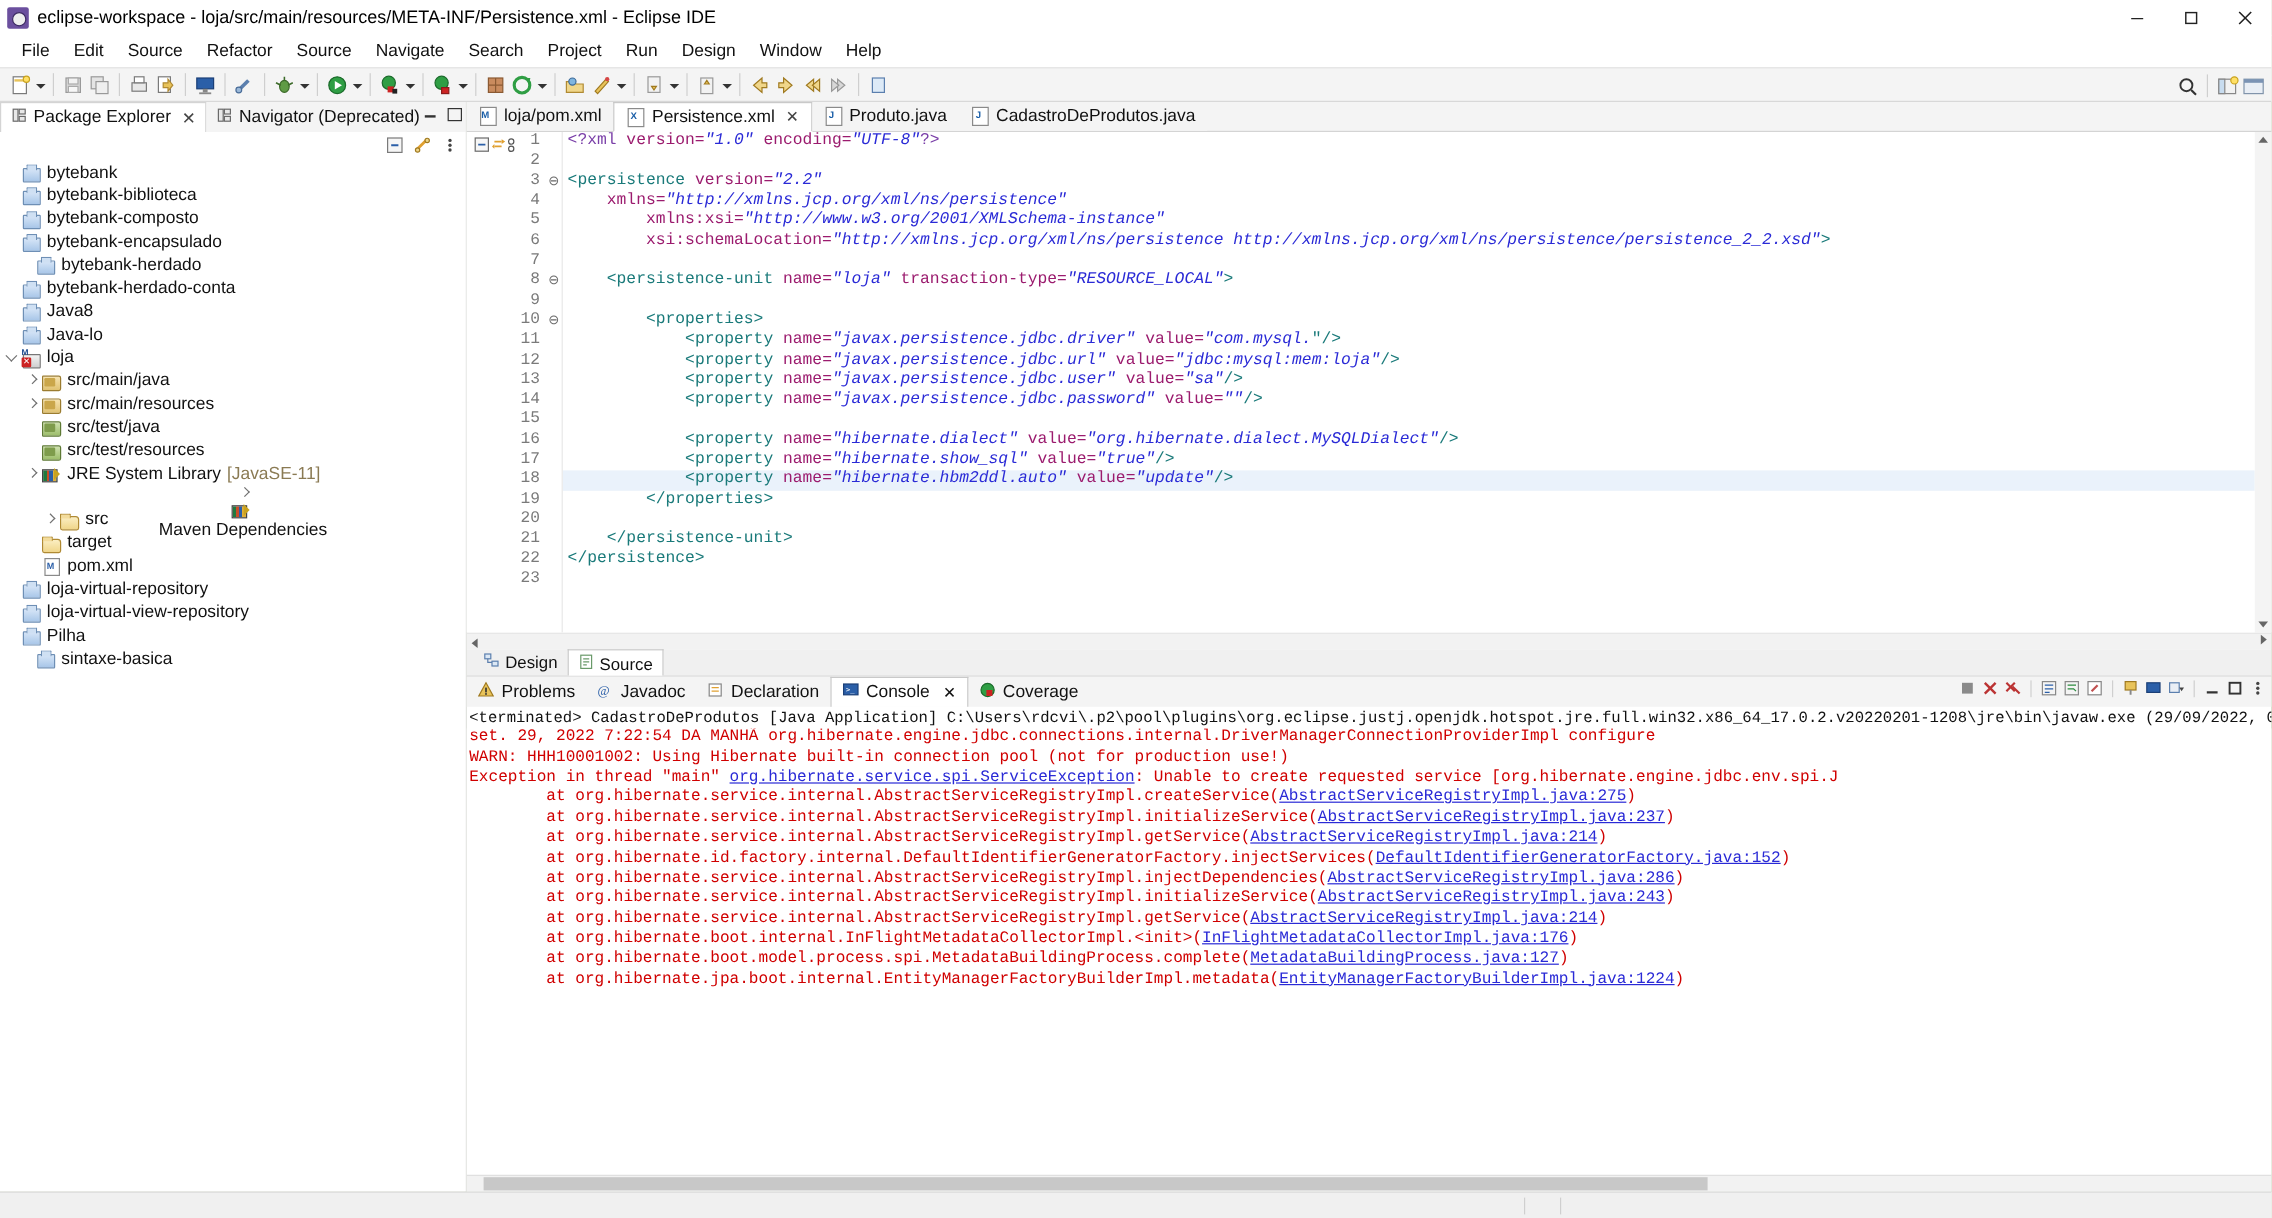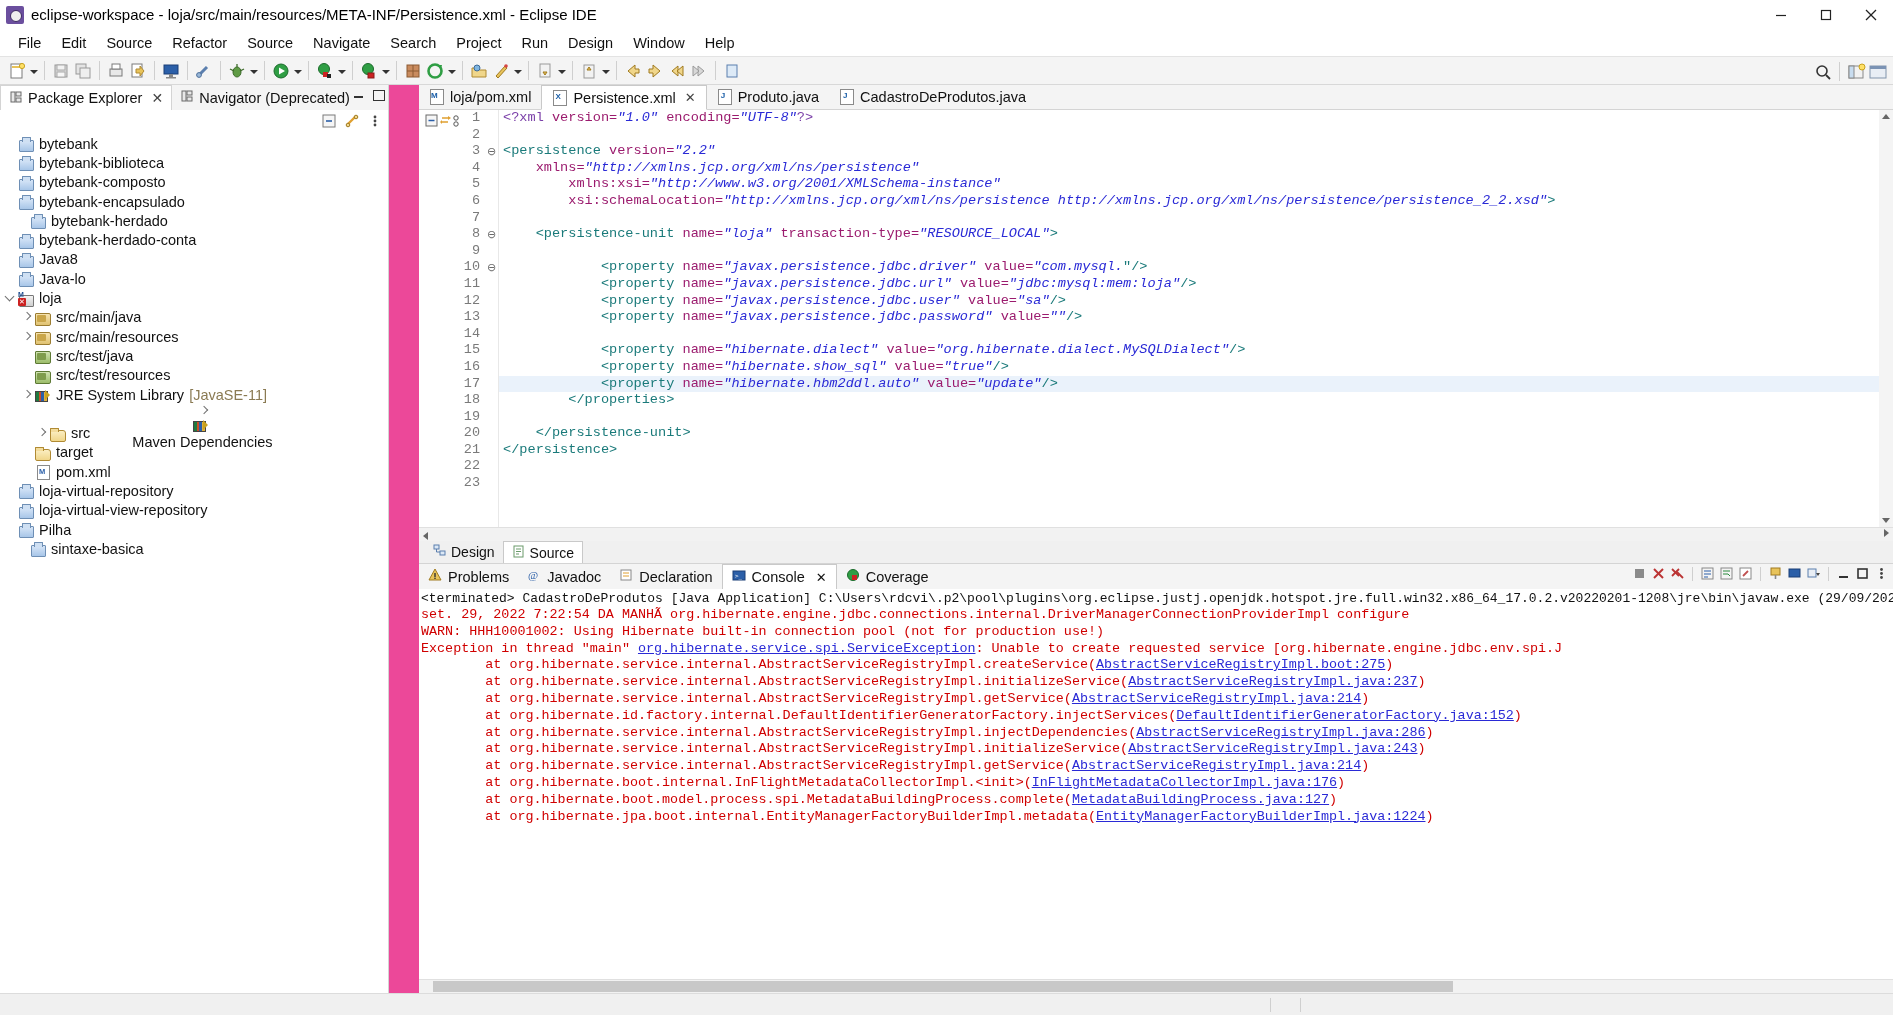--- a/index.html
+++ b/index.html
@@ -48,21 +48,21 @@
   .tb-ico { width:20px; height:20px; margin:0 1px; position:relative; display:inline-block; }
   .tb-arrow { width:11px; height:20px; position:relative; }
   .tb-arrow:after{
     content:""; position:absolute; left:2px; top:9px;
     border-left:4px solid transparent; border-right:4px solid transparent;
     border-top:4px solid #333;
   }
   .toolbar-right { position:absolute; right:4px; top:0; height:29px; display:flex; align-items:center; }
 
   
-  .body-split { flex:1 1 auto; display:flex; min-height:0; background:#ec4899;gap:30px; }
+  .body-split { flex:1 1 auto; display:flex; min-height:0; background:#4d7c0f; }
 
   
   .leftpanel { width:389px; flex:0 0 389px; display:flex; flex-direction:column;
                background:#ffffff; border-right:1px solid #d4d4d4; min-height:0;}
   .viewtabs { height:25px; display:flex; align-items:flex-end; background:#f4f4f4; position:relative; flex:0 0 25px;}
   .viewtab { height:25px; display:flex; align-items:center; padding:0 8px; font-size:14.5px;
              color:#111; gap:5px; background:#f4f4f4; }
   .viewtab.active { background:#ffffff; border-top:1px solid #d4d4d4; border-left:1px solid #d4d4d4;
                     border-right:1px solid #d4d4d4; }
   .viewtab .x { font-size:14px; color:#444; margin-left:4px; }
@@ -734,20 +734,21 @@
           <div class="codecol" id="code-content">
               <div class="cline"><span class="pi">&lt;?xml </span><span class="at">version=</span><span class="av">"1.0"</span><span class="pl"> </span><span class="at">encoding=</span><span class="av">"UTF-8"</span><span class="pi">?&gt;</span></div>
               <div class="cline">&nbsp;</div>
               <div class="cline"><span class="tg">&lt;persistence </span><span class="at">version=</span><span class="av">"2.2"</span></div>
               <div class="cline"><span class="pl">    </span><span class="at">xmlns=</span><span class="av">"http://xmlns.jcp.org/xml/ns/persistence"</span></div>
               <div class="cline"><span class="pl">        </span><span class="at">xmlns:xsi=</span><span class="av">"http://www.w3.org/2001/XMLSchema-instance"</span></div>
               <div class="cline"><span class="pl">        </span><span class="at">xsi:schemaLocation=</span><span class="av">"http://xmlns.jcp.org/xml/ns/persistence http://xmlns.jcp.org/xml/ns/persistence/persistence_2_2.xsd"</span><span class="tg">&gt;</span></div>
               <div class="cline">&nbsp;</div>
               <div class="cline"><span class="pl">    </span><span class="tg">&lt;persistence-unit </span><span class="at">name=</span><span class="av">"loja"</span><span class="pl"> </span><span class="at">transaction-type=</span><span class="av">"RESOURCE_LOCAL"</span><span class="tg">&gt;</span></div>
               <div class="cline">&nbsp;</div>
+              <div class="cline"><span class="pl">        </span><span class="tg">&lt;properties&gt;</span></div>
               <div class="cline"><span class="pl">            </span><span class="tg">&lt;property </span><span class="at">name=</span><span class="av">"javax.persistence.jdbc.driver"</span><span class="pl"> </span><span class="at">value=</span><span class="av">"com.mysql.</span><span class="tg">"/&gt;</span></div>
               <div class="cline"><span class="pl">            </span><span class="tg">&lt;property </span><span class="at">name=</span><span class="av">"javax.persistence.jdbc.url"</span><span class="pl"> </span><span class="at">value=</span><span class="av">"jdbc:mysql:mem:loja"</span><span class="tg">/&gt;</span></div>
               <div class="cline"><span class="pl">            </span><span class="tg">&lt;property </span><span class="at">name=</span><span class="av">"javax.persistence.jdbc.user"</span><span class="pl"> </span><span class="at">value=</span><span class="av">"sa"</span><span class="tg">/&gt;</span></div>
               <div class="cline"><span class="pl">            </span><span class="tg">&lt;property </span><span class="at">name=</span><span class="av">"javax.persistence.jdbc.password"</span><span class="pl"> </span><span class="at">value=</span><span class="av">""</span><span class="tg">/&gt;</span></div>
               <div class="cline">&nbsp;</div>
               <div class="cline"><span class="pl">            </span><span class="tg">&lt;property </span><span class="at">name=</span><span class="av">"hibernate.dialect"</span><span class="pl"> </span><span class="at">value=</span><span class="av">"org.hibernate.dialect.MySQLDialect"</span><span class="tg">/&gt;</span></div>
               <div class="cline"><span class="pl">            </span><span class="tg">&lt;property </span><span class="at">name=</span><span class="av">"hibernate.show_sql"</span><span class="pl"> </span><span class="at">value=</span><span class="av">"true"</span><span class="tg">/&gt;</span></div>
               <div class="cline hl"><span class="pl">            </span><span class="tg">&lt;property </span><span class="at">name=</span><span class="av">"hibernate.hbm2ddl.auto"</span><span class="pl"> </span><span class="at">value=</span><span class="av">"update"</span><span class="tg">/&gt;</span></div>
               <div class="cline"><span class="pl">        </span><span class="tg">&lt;/properties&gt;</span></div>
               <div class="cline">&nbsp;</div>
@@ -877,21 +878,21 @@
                   <circle cx="7.5" cy="7.5" r="1.4" fill="#444"></circle>
                   <circle cx="7.5" cy="11.5" r="1.4" fill="#444"></circle>
                 </svg></span>
           </div>
         </div>
         <div class="cons-header">&lt;terminated&gt; CadastroDeProdutos [Java Application] C:\Users\rdcvi\.p2\pool\plugins\org.eclipse.justj.openjdk.hotspot.jre.full.win32.x86_64_17.0.2.v20220201-1208\jre\bin\javaw.exe  (29/09/2022, 07:22:54 – 07:22:55</div>
         <div class="cons-body" id="console-output">
             <div class="coline"><span>set. 29, 2022 7:22:54 DA MANHÃ org.hibernate.engine.jdbc.connections.internal.DriverManagerConnectionProviderImpl configure</span></div>
             <div class="coline"><span>WARN: HHH10001002: Using Hibernate built-in connection pool (not for production use!)</span></div>
             <div class="coline"><span>Exception in thread "main" </span><span class="lnk">org.hibernate.service.spi.ServiceException</span><span>: Unable to create requested service [org.hibernate.engine.jdbc.env.spi.J</span></div>
-            <div class="coline"><span>        at org.hibernate.service.internal.AbstractServiceRegistryImpl.createService(</span><span class="lnk">AbstractServiceRegistryImpl.boot:275</span><span>)</span></div>
+            <div class="coline"><span>        at org.hibernate.service.internal.AbstractServiceRegistryImpl.createService(</span><span class="lnk">AbstractServiceRegistryImpl.java:275</span><span>)</span></div>
             <div class="coline"><span>        at org.hibernate.service.internal.AbstractServiceRegistryImpl.initializeService(</span><span class="lnk">AbstractServiceRegistryImpl.java:237</span><span>)</span></div>
             <div class="coline"><span>        at org.hibernate.service.internal.AbstractServiceRegistryImpl.getService(</span><span class="lnk">AbstractServiceRegistryImpl.java:214</span><span>)</span></div>
             <div class="coline"><span>        at org.hibernate.id.factory.internal.DefaultIdentifierGeneratorFactory.injectServices(</span><span class="lnk">DefaultIdentifierGeneratorFactory.java:152</span><span>)</span></div>
             <div class="coline"><span>        at org.hibernate.service.internal.AbstractServiceRegistryImpl.injectDependencies(</span><span class="lnk">AbstractServiceRegistryImpl.java:286</span><span>)</span></div>
             <div class="coline"><span>        at org.hibernate.service.internal.AbstractServiceRegistryImpl.initializeService(</span><span class="lnk">AbstractServiceRegistryImpl.java:243</span><span>)</span></div>
             <div class="coline"><span>        at org.hibernate.service.internal.AbstractServiceRegistryImpl.getService(</span><span class="lnk">AbstractServiceRegistryImpl.java:214</span><span>)</span></div>
             <div class="coline"><span>        at org.hibernate.boot.internal.InFlightMetadataCollectorImpl.&lt;init&gt;(</span><span class="lnk">InFlightMetadataCollectorImpl.java:176</span><span>)</span></div>
             <div class="coline"><span>        at org.hibernate.boot.model.process.spi.MetadataBuildingProcess.complete(</span><span class="lnk">MetadataBuildingProcess.java:127</span><span>)</span></div>
             <div class="coline"><span>        at org.hibernate.jpa.boot.internal.EntityManagerFactoryBuilderImpl.metadata(</span><span class="lnk">EntityManagerFactoryBuilderImpl.java:1224</span><span>)</span></div>
           </div>

